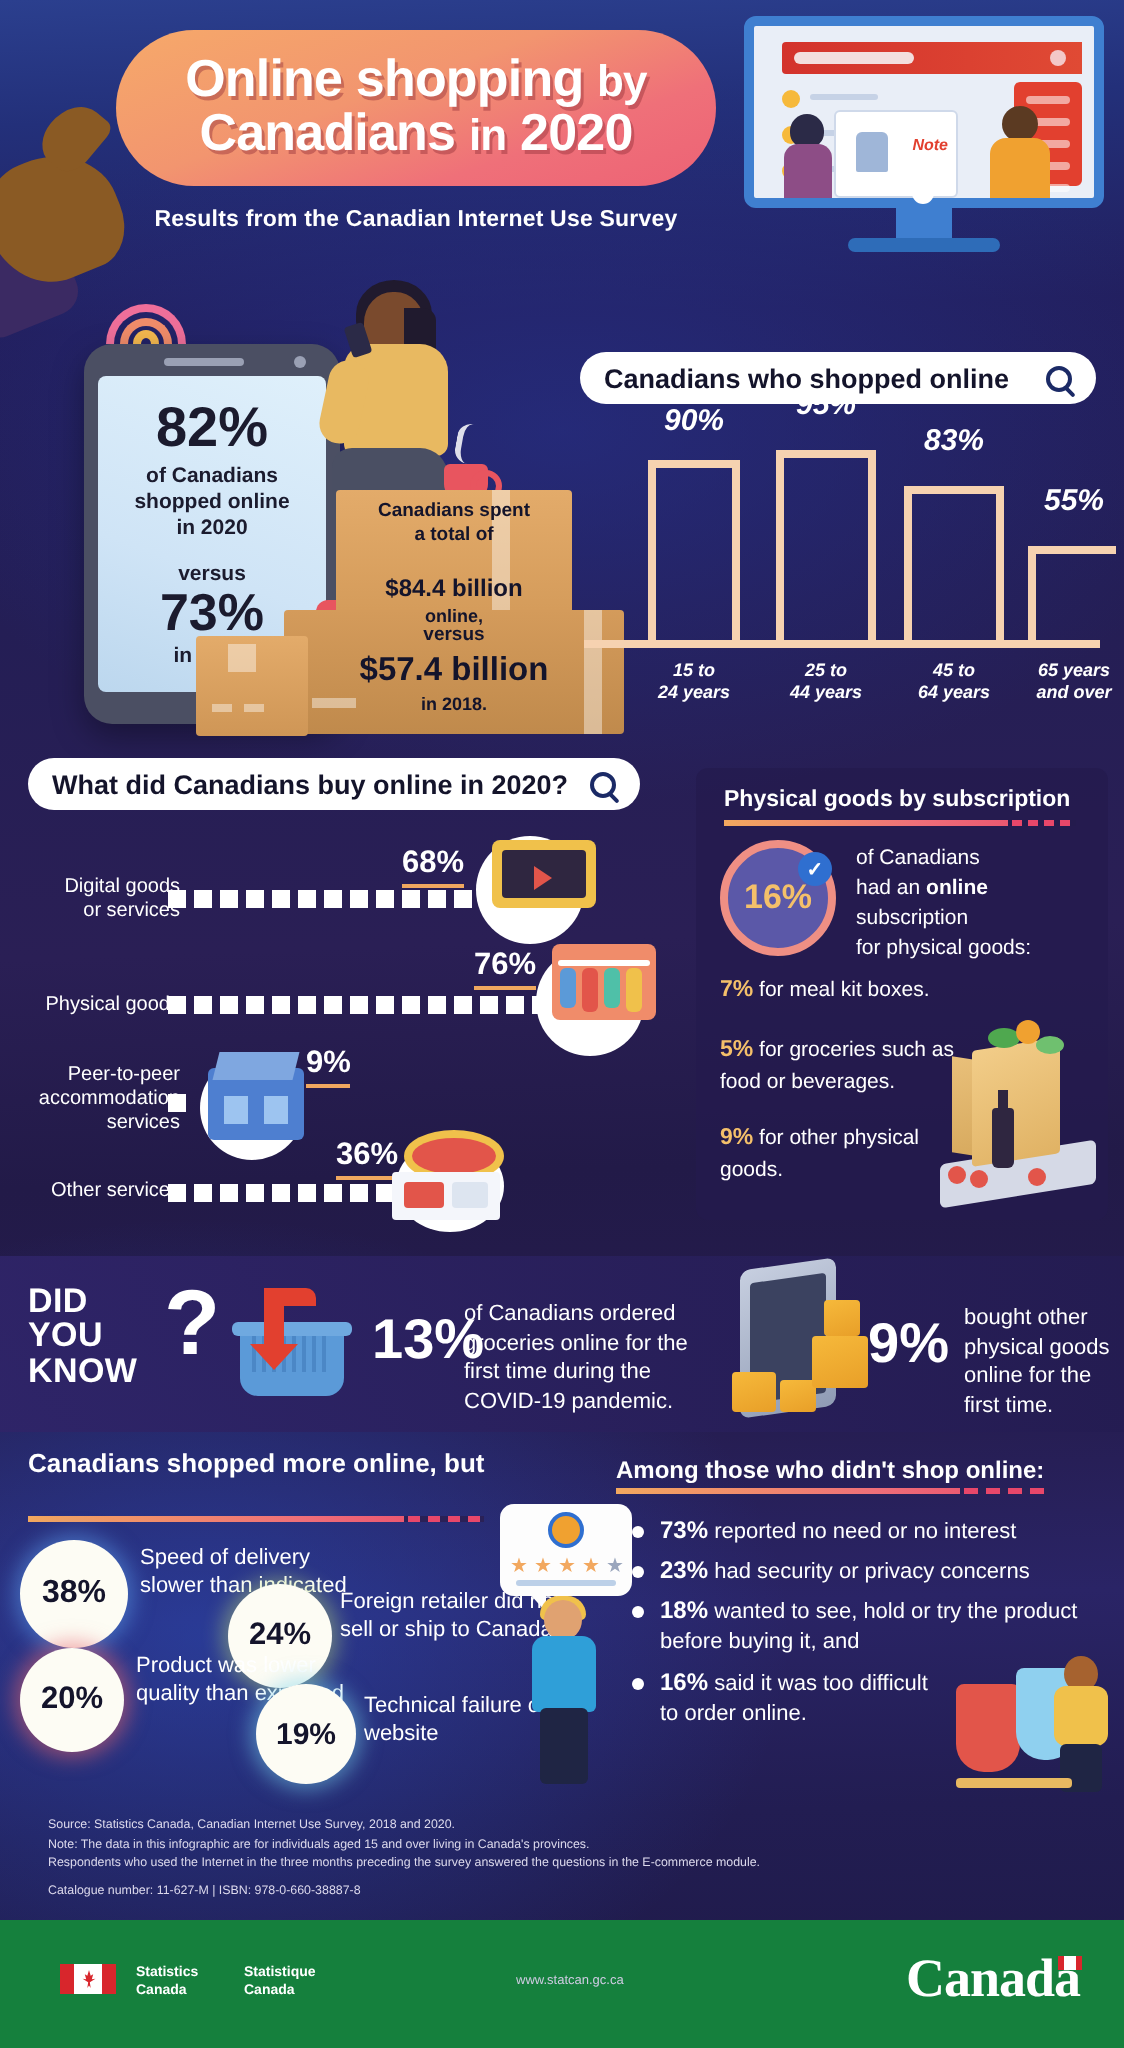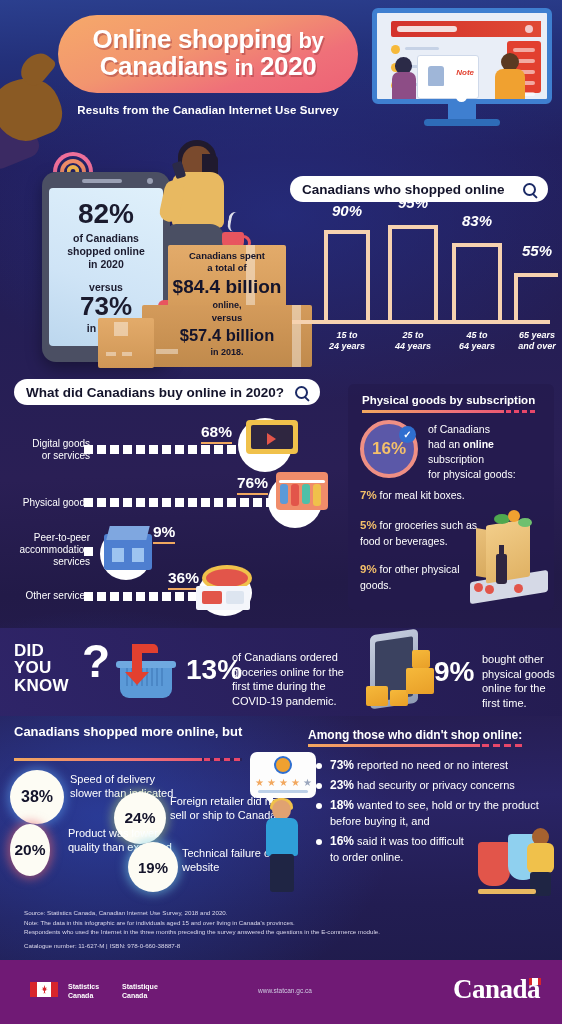--- a/index.html
+++ b/index.html
@@ -116,21 +116,21 @@
   
   .boxA { position:absolute; left:168px; top:245px; width:118px; height:68px;
       background:linear-gradient(180deg,#e3ab6a,#d39a59); border-radius:2px; }
   .boxB { position:absolute; left:142px; top:305px; width:170px; height:62px;
       background:linear-gradient(180deg,#d49b5b,#c08a4c); border-radius:2px; }
   .boxC { position:absolute; left:98px; top:318px; width:56px; height:50px;
       background:linear-gradient(180deg,#e3ab6a,#cf9656); border-radius:2px; }
   .tape { position:absolute; background:rgba(255,255,255,.42); }
   .boxtxt { position:absolute; text-align:center; color:#14142b; }
   .bt1 { left:170px; top:250px; width:114px; font-size:9.5px; font-weight:600; line-height:1.25; }
-  .bt1 .bg { display:block; font-size:19px; font-weight:bold; margin-top:1px; }
+  .bt1 .bg { display:block; font-size:12px; font-weight:bold; margin-top:13px; }
   .bt1 .sm { display:block; font-size:9px; margin-top:1px; }
   .bt2 { left:146px; top:312px; width:162px; font-size:9.5px; font-weight:600; line-height:1.25; }
   .bt2 .bg { display:block; font-size:16.5px; font-weight:bold; margin-top:1px; }
   .bt2 .sm { display:block; font-size:9px; margin-top:1px; }
 
   
   .pill { position:absolute; background:#fff; border-radius:14px; color:#14142b;
       display:flex; align-items:center; justify-content:space-between; padding:0 12px;
       font-weight:bold; }
   #pill-age { left:290px; top:176px; width:258px; height:26px; font-size:13.5px; }
@@ -261,21 +261,21 @@
   .sh-p .hd{position:absolute; left:8px; top:0; width:17px;height:18px;background:#a6622f;border-radius:50%;}
   .sh-p .bd{position:absolute; left:3px; top:15px; width:27px;height:30px;background:#f0c14b;border-radius:6px;}
   .sh-p .lg{position:absolute; left:6px; top:44px; width:21px;height:24px;background:#1f2544;border-radius:3px;}
   .rack { position:absolute; left:0; bottom:0; width:58px; height:5px; background:#e8b961; border-radius:2px; }
 
   
   #foot { left:0; top:898px; width:562px; height:126px; }
   .src { position:absolute; left:24px; top:10px; width:510px; font-size:6.2px;
       line-height:1.55; color:#dcd9ec; }
   .cat { position:absolute; left:24px; top:44px; font-size:6.2px; color:#dcd9ec; }
-  .fbar { position:absolute; left:0; top:62px; width:562px; height:64px; background:#701a75; }
+  .fbar { position:absolute; left:0; top:62px; width:562px; height:64px; background:#15803d; }
   .flag { position:absolute; left:30px; top:22px; width:28px; height:15px; background:#fff; }
   .flag i { position:absolute; top:0; width:7px; height:15px; background:#d8262c; }
   .flag u { position:absolute; left:11px; top:3px; width:7px; height:9px; background:#d8262c;
       clip-path: polygon(50% 0,62% 32%,80% 24%,70% 52%,96% 48%,56% 68%,62% 100%,50% 86%,38% 100%,44% 68%,4% 48%,30% 52%,20% 24%,38% 32%); }
   .wm { position:absolute; font-size:7px; font-weight:bold; line-height:1.35; color:#fff; }
   .url { position:absolute; left:258px; top:27px; font-size:6.5px; color:#cfcbe2; }
   .canada { position:absolute; right:22px; top:14px; font-size:27px; font-weight:bold;
       font-family:"Liberation Serif", serif; letter-spacing:-.5px; }
   .canada .cf { position:absolute; right:-1px; top:4px; width:12px; height:7px; background:#fff; }
   .canada .cf b { position:absolute; left:0; top:0; width:3px; height:7px; background:#d8262c; }
@@ -647,21 +647,21 @@
         <b style="left:32px"></b>
       </i>
   </div>
 
   <div class="circ" style="left:10px;top:54px;width:54px;height:54px;font-size:16px;box-shadow:0 0 10px 3px rgba(90,150,230,.55)">38%</div>
   <div class="ptxt" style="left:70px;top:56px;width:118px">Speed of delivery slower than indicated</div>
 
   <div class="circ" style="left:114px;top:76px;width:52px;height:52px;font-size:15.5px;box-shadow:0 0 10px 3px rgba(190,225,120,.45)">24%</div>
   <div class="ptxt" style="left:170px;top:78px;width:122px">Foreign retailer did not sell or ship to Canada</div>
 
-  <div class="circ" style="left:10px;top:108px;width:40px;height:52px;font-size:15.5px;box-shadow:0 0 10px 3px rgba(232,100,110,.55)">20%</div>
+  <div class="circ" style="left:10px;top:108px;width:52px;height:52px;font-size:15.5px;box-shadow:0 0 10px 3px rgba(232,100,110,.55)">20%</div>
   <div class="ptxt" style="left:68px;top:110px;width:120px">Product was lower quality than expected</div>
 
   <div class="circ" style="left:128px;top:126px;width:50px;height:50px;font-size:15px;box-shadow:0 0 10px 3px rgba(120,210,235,.5)">19%</div>
   <div class="ptxt" style="left:182px;top:130px;width:110px">Technical failure of website</div>
 </div>
 
 <div class="bubble">
   <div class="bav"></div>
   <div class="star" style="left:5px">★</div>
   <div class="star" style="left:17px">★</div>

